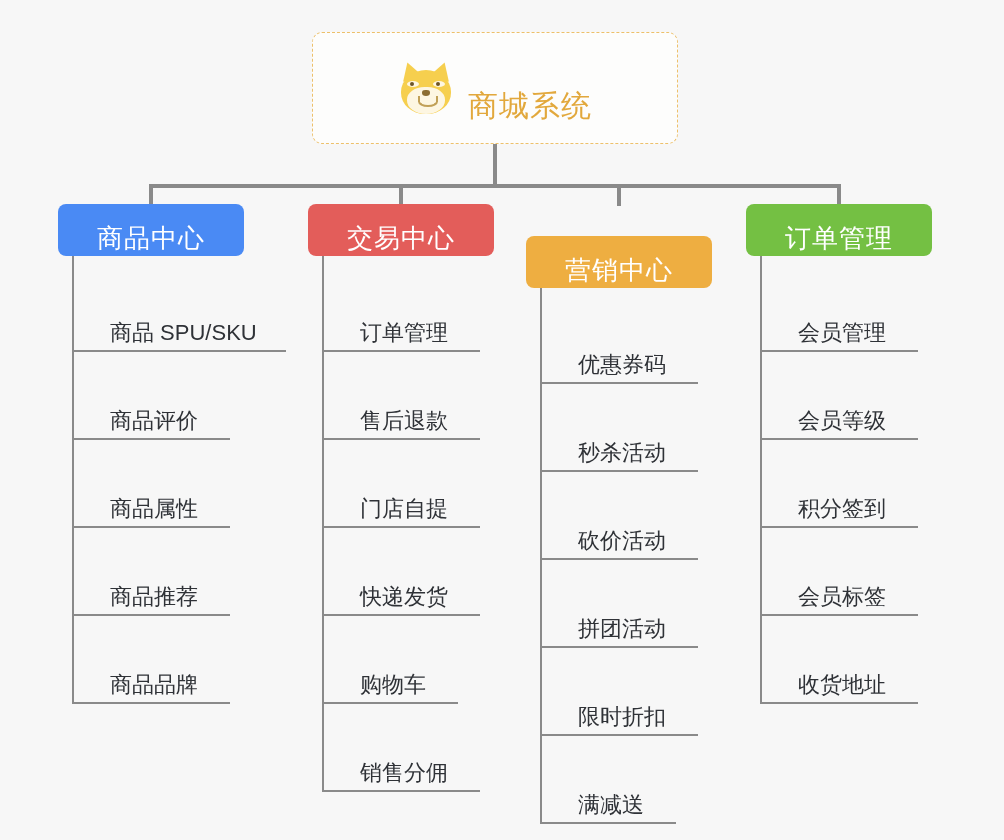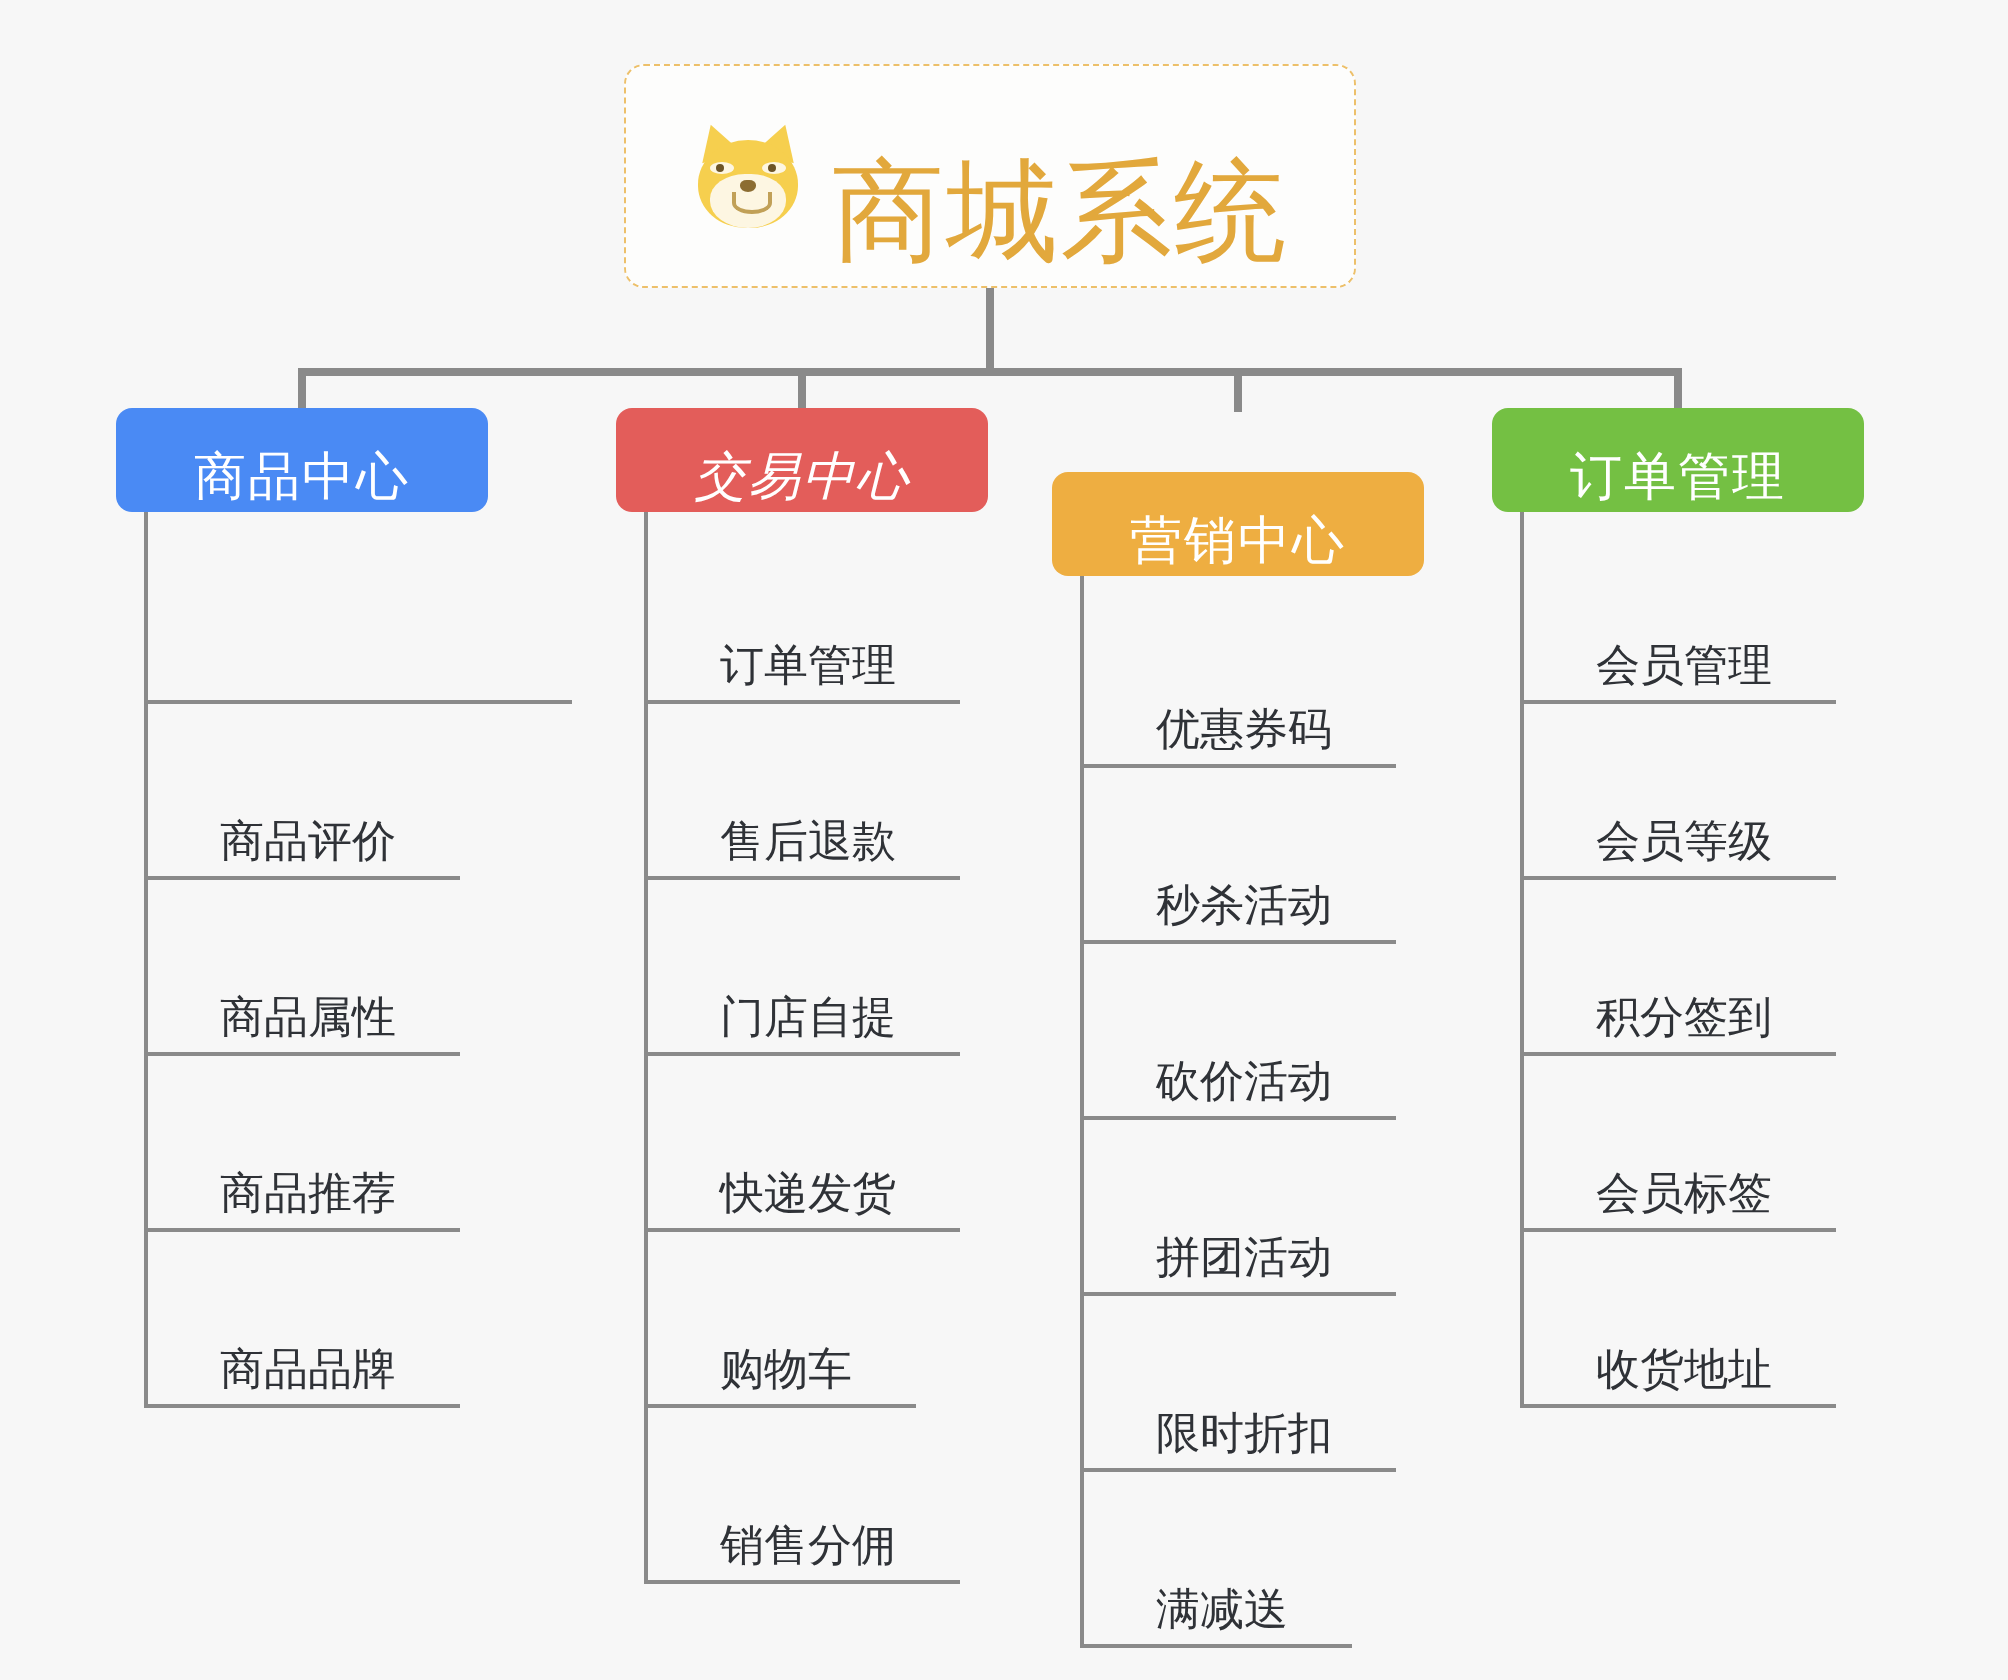--- a/index.html
+++ b/index.html
@@ -32,21 +32,21 @@
     background: #fdfdfc;
     border: 1px dashed #edc06a;
     border-radius: 10px;
     display: flex;
     align-items: center;
     justify-content: center;
     gap: 14px;
   }
   .root-title {
     color: #e2a83c;
-    font-size: 56px;
+    font-size: 30px;
     line-height: 1;
     letter-spacing: 1px;
     white-space: nowrap;
     margin-top: 36px;
   }
 
   
   .dog-icon {
     position: relative;
     width: 56px;
@@ -215,20 +215,21 @@
   <div class="conn conn-v" style="left:399px; top:184px; height:22px;"></div>
   <div class="conn conn-v" style="left:617px; top:184px; height:22px;"></div>
   <div class="conn conn-v" style="left:837px; top:184px; height:22px;"></div>
 
   <div class="branch branch-col-0">
     <div class="cat-box" style="background: rgb(74, 138, 244);">
       <span>商品中心</span>
     </div>
     <div class="leaf-list">
       <div class="leaf-item">
+          <span class="leaf-label">商品 SPU/SKU</span>
           <span class="leaf-rule" style="width:212px;"></span>
         </div>
       <div class="leaf-item">
           <span class="leaf-label">商品评价</span>
           <span class="leaf-rule" style="width:156px;"></span>
         </div>
       <div class="leaf-item">
           <span class="leaf-label">商品属性</span>
           <span class="leaf-rule" style="width:156px;"></span>
         </div>
@@ -237,21 +238,21 @@
           <span class="leaf-rule" style="width:156px;"></span>
         </div>
       <div class="leaf-item">
           <span class="leaf-label">商品品牌</span>
           <span class="leaf-rule" style="width:156px;"></span>
         </div>
     </div>
   </div>
 
   <div class="branch branch-col-1">
-    <div class="cat-box" style="background: rgb(227, 93, 90); font-style: italic;">
+    <div class="cat-box" style="background: rgb(227, 93, 90);">
       <span>交易中心</span>
     </div>
     <div class="leaf-list">
       <div class="leaf-item">
           <span class="leaf-label">订单管理</span>
           <span class="leaf-rule" style="width:156px;"></span>
         </div>
       <div class="leaf-item">
           <span class="leaf-label">售后退款</span>
           <span class="leaf-rule" style="width:156px;"></span>

